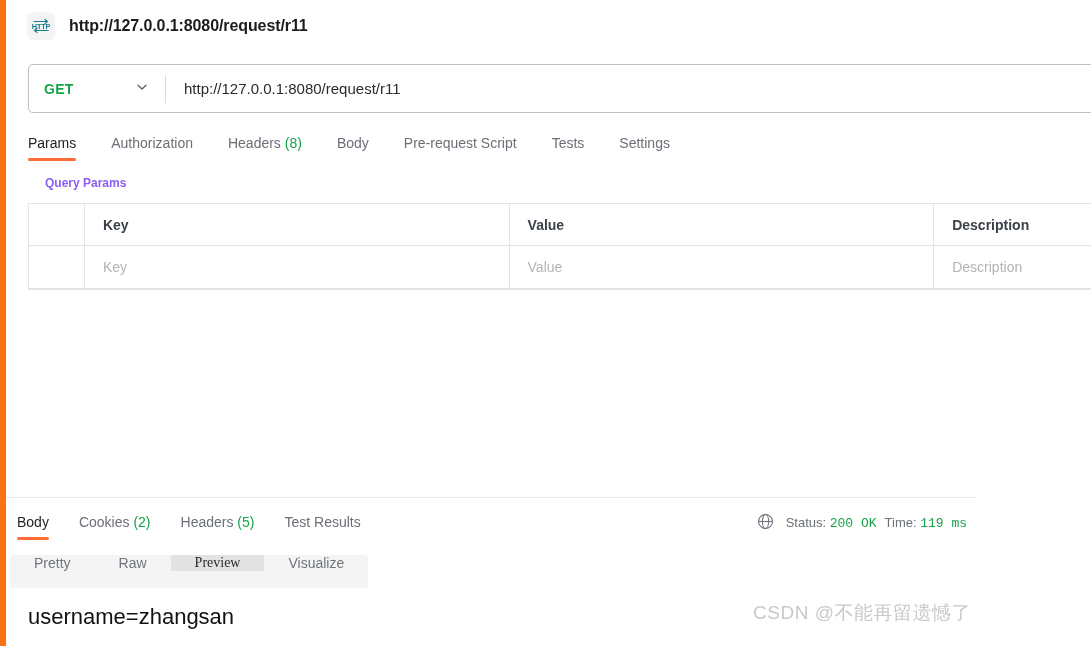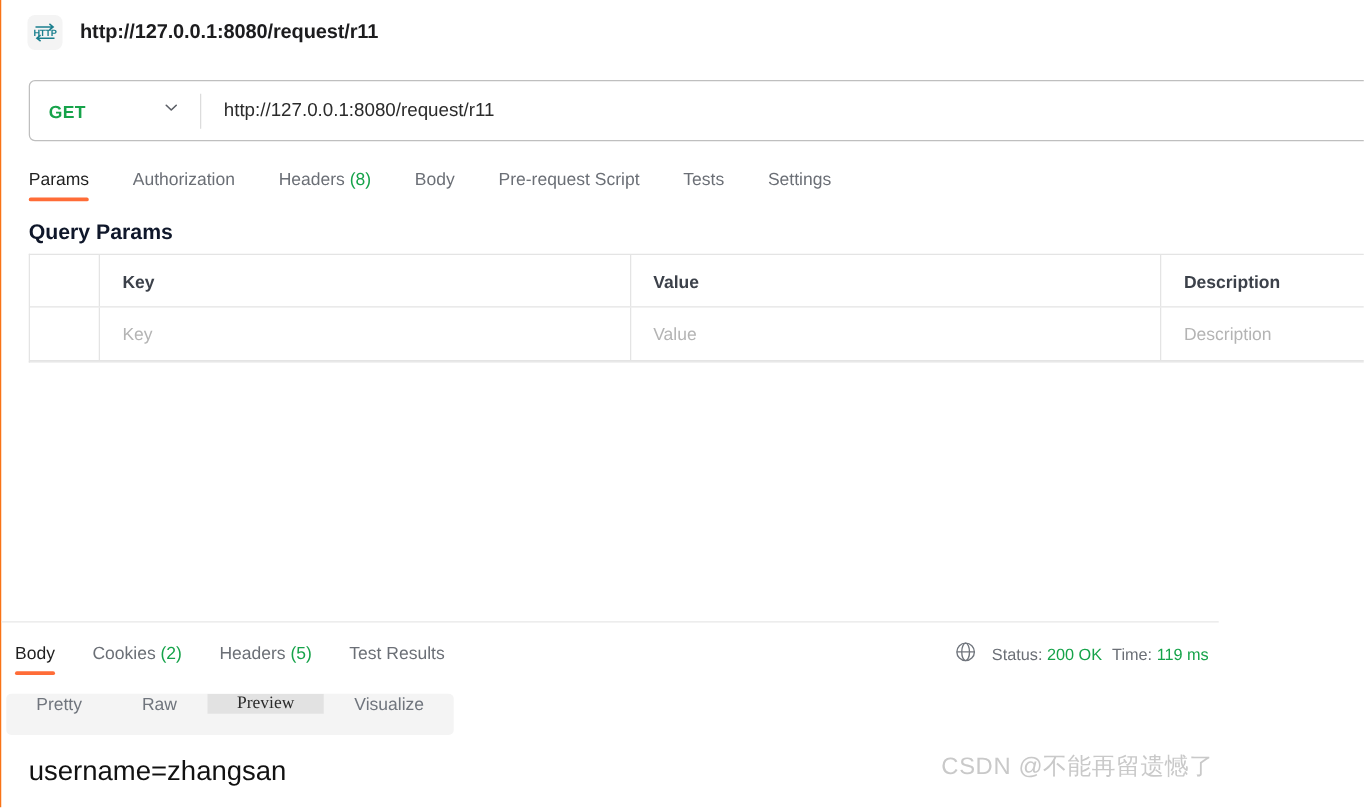--- a/index.html
+++ b/index.html
@@ -7,21 +7,21 @@
     margin: 0; padding: 0;
     width: 1091px; height: 646px;
     background: #ffffff;
     font-family: "Liberation Sans", sans-serif;
     overflow: hidden;
   }
   #app {
     position: relative;
     width: 975px; height: 646px;
     background: #ffffff;
-    border-left: 1px solid #f97316;
+    border-left: 6px solid #f97316;
   }
 
   
   .titlebar {
     position: absolute;
     left: 0; top: 0; right: 0;
     height: 52px;
     display: flex;
     align-items: center;
     padding-left: 21px;
@@ -111,24 +111,24 @@
     left: 0; right: 0; bottom: 0;
     height: 3px;
     background: #ff6c37;
     border-radius: 2px;
   }
   .cnt { color: #16a34a; }
 
   
   .qp-title {
     position: absolute;
-    left: 22px; top: 176px;
-    font-size: 17px;
+    left: 39px; top: 176px;
+    font-size: 12px;
     font-weight: bold;
-    color: #0f172a;
+    color: #8b5cf6;
   }
   .ptable {
     position: absolute;
     left: 22px; top: 203px;
     width: 1090px;
     border: 1px solid #e4e4e4;
     border-right: none;
     border-collapse: collapse;
   }
   .ptable .row { display: flex; }
@@ -188,21 +188,21 @@
   .statusline {
     position: absolute;
     right: 8px; top: 513px;
     display: flex;
     align-items: center;
     gap: 8px;
     font-size: 13px;
     color: #6b6f76;
   }
   .stat-item { white-space: nowrap; }
-  .stat-val { color: #16a34a; }
+  .stat-val { color: #16a34a; font-family: Liberation Mono, monospace; }
   .globe { flex: 0 0 auto; margin-right: 4px; }
 
   
   .viewmodes {
     position: absolute;
     left: 4px; top: 555px;
     height: 33px;
     background: #f4f4f4;
     border-radius: 4px;
     display: flex;

